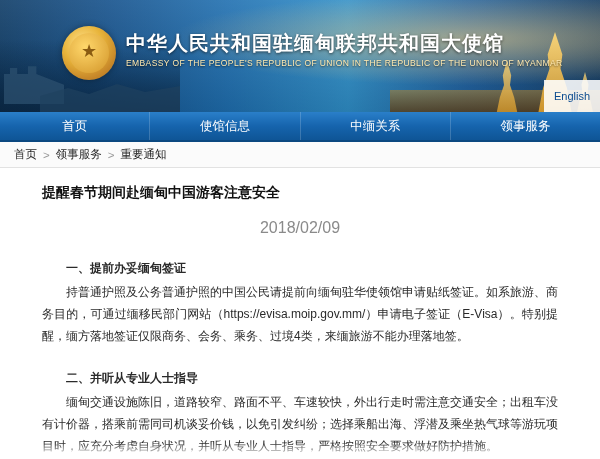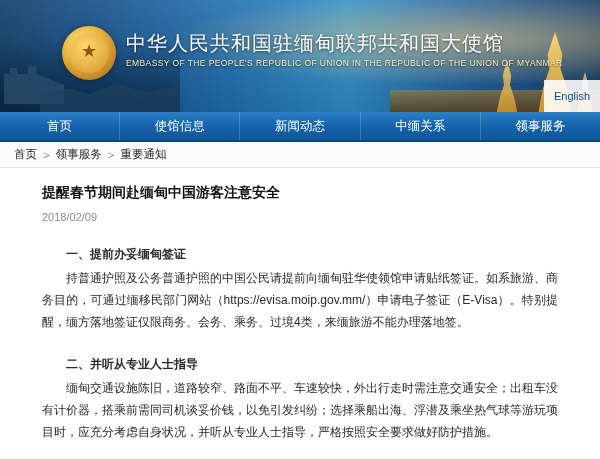--- a/index.html
+++ b/index.html
@@ -80,21 +80,21 @@
   }
   .emblem .inner:before {
     content:"★"; position:absolute; left:50%; top:46%;
     transform: translate(-50%,-50%); color:#8a5b12; font-size:18px; line-height:1;
   }
 
   .banner-title {
     position: absolute; left: 126px; top: 30px;
     color: #ffffff;
     font-size: 20px;
-    font-weight: normal;
+    font-weight: bold;
     letter-spacing: 1px;
     text-shadow: 0 1px 3px rgba(0,0,0,.6);
     white-space: nowrap;
   }
   .banner-sub {
     position: absolute; left: 126px; top: 58px;
     color: #ffe9b0;
     font-size: 8.5px;
     letter-spacing: .4px;
     text-shadow: 0 1px 2px rgba(0,0,0,.6);
@@ -140,24 +140,24 @@
   
   .article { padding: 14px 42px 0 42px; }
   .art-title {
     text-align: left;
     font-size: 14px;
     font-weight: bold;
     color: #111;
     line-height: 20px;
   }
   .art-date {
-    text-align: left;
-    font-size: 11px;
+    text-align: center;
+    font-size: 16px;
     color: #8a8a8a;
-    margin-top: 9px;
+    margin-top: 17px;
     margin-bottom: 14px;
   }
   .para {
     font-size: 12px;
     color: #2a2a2a;
     line-height: 22px;
     text-align: justify;
     text-indent: 2em;
     margin: 0 0 6px 0;
   }
@@ -201,23 +201,20 @@
   </div>
 
   <div class="nav">
     <div class="nav-item">
       <span>首页</span>
     </div>
     <div class="nav-item">
       <span>使馆信息</span>
     </div>
     <div class="nav-item">
-      <span>新闻动态</span>
-    </div>
-    <div class="nav-item">
       <span>中缅关系</span>
     </div>
     <div class="nav-item">
       <span>领事服务</span>
     </div>
   </div>
 
   <div class="crumb">
     <a>首页</a>
     <span class="sep">&gt;</span>

